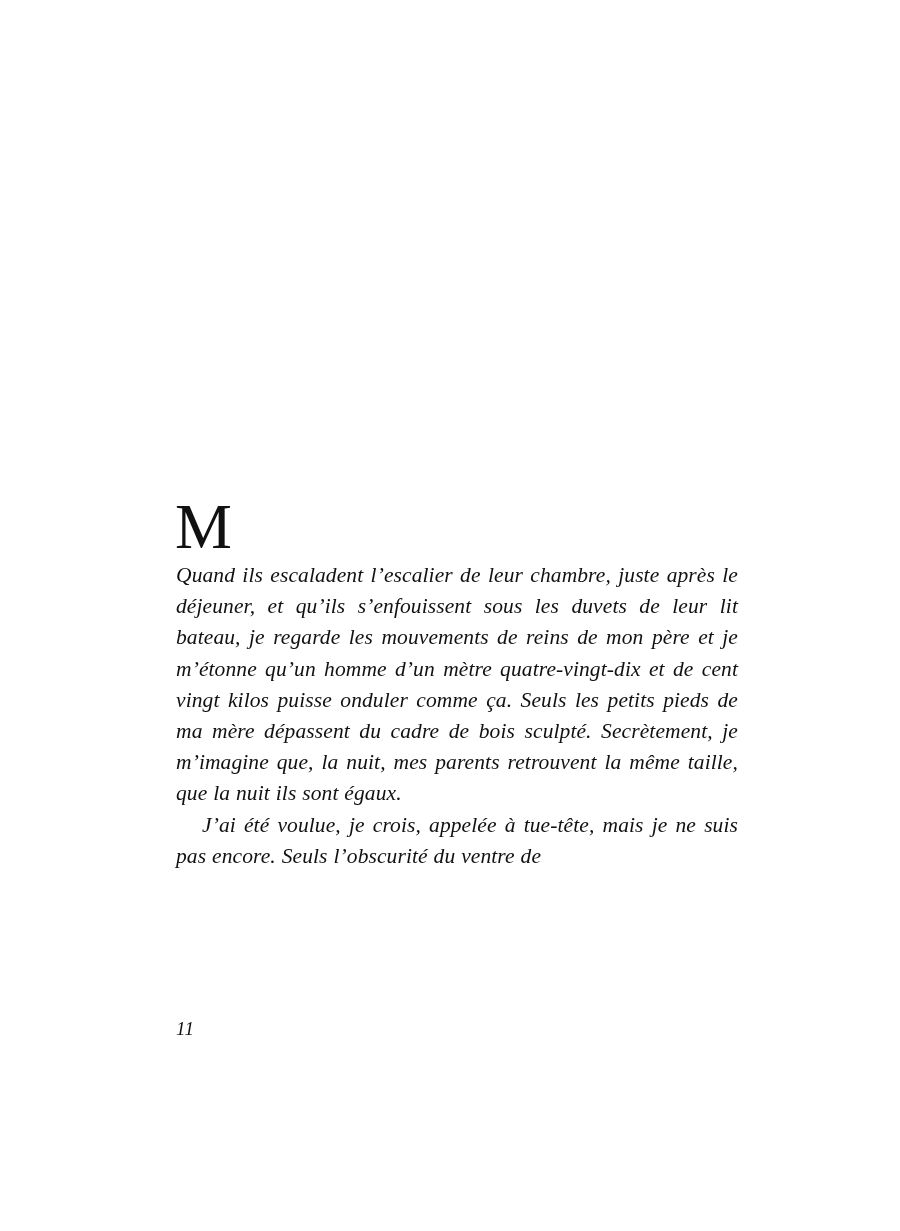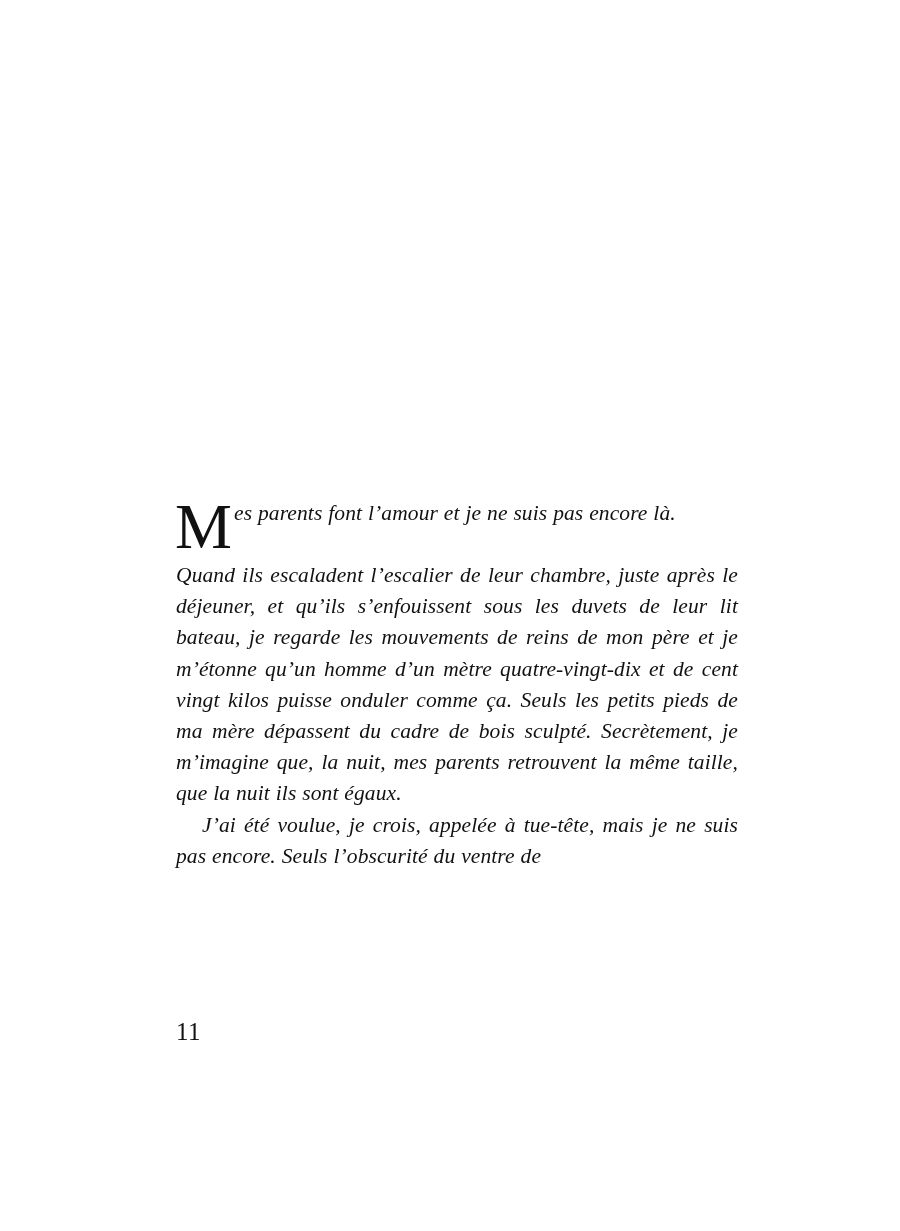--- a/index.html
+++ b/index.html
@@ -54,32 +54,33 @@
     padding-top: 2px;
     margin-left: -1px;
   }
   .para-indent {
     text-indent: 26px;
   }
   .folio {
     position: absolute;
     left: 176px;
     top: 1018px;
-    font-size: 25px;
+    font-style: italic;
+    font-size: 19px;
     letter-spacing: 0.5px;
   }
 </style>
 </head>
 <body>
 
 <div class="page">
 
   <div class="text-block">
 
-    <p class="para para-first"><span class="dropcap">M</span><span>es parents font l’amour et je ne suis pas encore là.</span></p>
+    <p class="para para-first"><span class="dropcap">M</span></p>
 
     <p class="para">Quand ils escaladent l’escalier de leur chambre, juste après le déjeuner, et qu’ils s’enfouissent sous les duvets de leur lit bateau, je regarde les mouvements de reins de mon père et je m’étonne qu’un homme d’un mètre quatre-vingt-dix et de cent vingt kilos puisse onduler comme ça. Seuls les petits pieds de ma mère dépassent du cadre de bois sculpté. Secrètement, je m’imagine que, la nuit, mes parents retrouvent la même taille, que la nuit ils sont égaux.</p>
 
     <p class="para para-indent">J’ai été voulue, je crois, appelée à tue-tête, mais je ne suis pas encore. Seuls l’obscurité du ventre de</p>
 
   </div>
 
   <div class="folio">11</div>
 
 </div>

